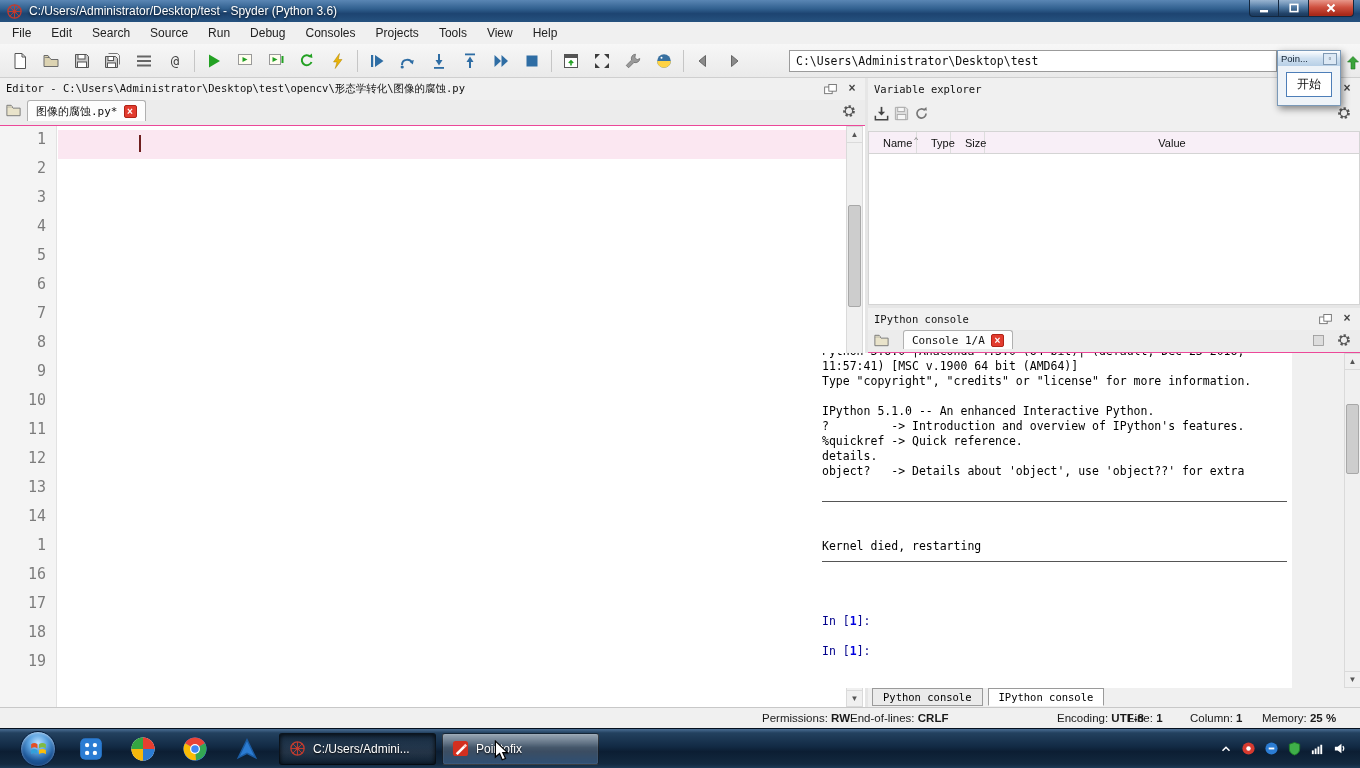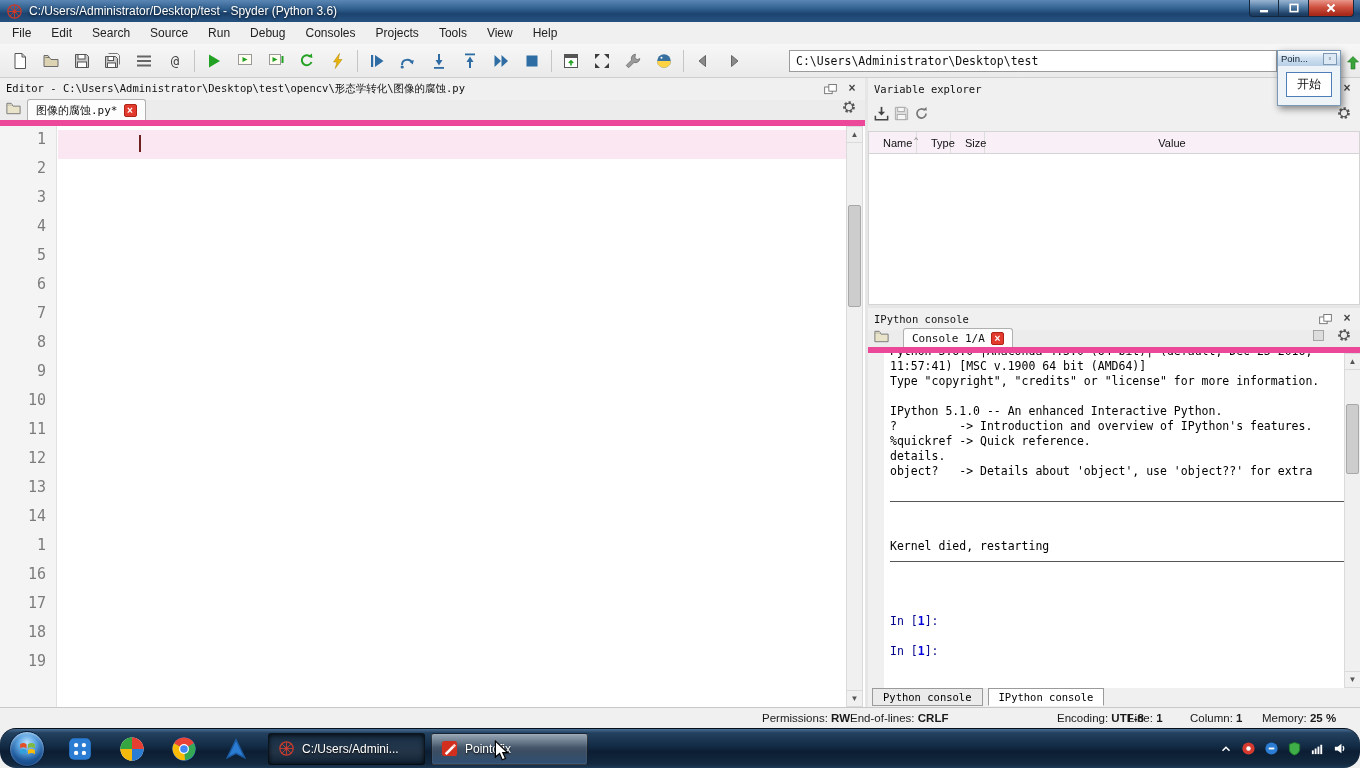--- a/index.html
+++ b/index.html
@@ -35,22 +35,22 @@
   .path-box { margin-left:40px; width:488px; height:22px; border:1px solid #9b9b9b; background:#fff;
     font:11.5px "DejaVu Sans Mono",monospace; padding:2px 6px; color:#111; }
   .cwd-up-abs { position:absolute; left:1338px; top:49px; }
 
   
   .pane-head { position:absolute; background:#f0f0f0; display:flex; align-items:center; padding:0 6px;
     font:10.5px "DejaVu Sans Mono",monospace; color:#111; }
   .ph-btns { margin-left:auto; display:flex; gap:5px; align-items:center; }
   .pane-close { width:14px; height:14px; text-align:center; color:#444; font:bold 12px/13px "Liberation Sans",sans-serif; }
   .pane-close::before { content:"×"; }
-  .tabbar { position:absolute; background:#ececec; border-bottom:6px solid #ec4899;
-    display:flex; align-items:flex-end; padding-left:3px; }
+  .tabbar { position:absolute; background:#ececec; border-bottom:1px solid #ec4899;
+    display:flex; padding-left:3px; }
   .tab { background:#fdfdfd; border:1px solid #b0b0b0; border-bottom:none; border-radius:3px 3px 0 0;
     height:21px; display:flex; align-items:center; gap:6px; padding:0 8px;
     font:11px "DejaVu Sans Mono",monospace; color:#111; margin-left:4px; }
   .tab-close { width:13px; height:13px; background:#e23b2e; border:1px solid #b02317; border-radius:2px;
     color:#fff; font:bold 10px/11px "Liberation Sans",sans-serif; text-align:center; }
   .tab-close::before { content:"×"; }
   .tb-right { margin-left:auto; display:flex; gap:6px; align-items:center; padding-right:6px; margin-bottom:3px; }
   .mini-btn { width:20px; height:20px; display:flex; align-items:center; justify-content:center; }
 
   
@@ -72,21 +72,21 @@
   
   .vx-body { position:absolute; top:131px; left:868px; width:492px; height:174px; background:#fff; border:1px solid #d4d4d4; }
   .vx-grid-head { display:flex; height:22px; background:#f8eff7; border-bottom:1px solid #d4d4d4;
     font-size:11px; color:#111; }
   .vx-col { display:flex; align-items:center; padding:0 14px; border-right:1px solid #ddd; height:100%; }
   .vx-col.value { flex:1; justify-content:center; border-right:none; }
   .sort-caret { font-size:8px; color:#666; margin-left:2px; margin-top:-6px; }
   .sort-caret::before { content:"^"; }
 
   
-  .console-body { position:absolute; top:353px; left:884px; width:476px; height:335px; background:#fff;
+  .console-body { position:absolute; top:353px; left:816px; width:476px; height:335px; background:#fff;
     overflow:hidden; padding-left:6px; }
   .console-line { height:15px; line-height:15px; font:11.5px "DejaVu Sans Mono",monospace; color:#000; white-space:pre; }
   .console-line.clipped { margin-top:-9px; }
   .console-line.hr { display:flex; align-items:center; }
   .hrbar { height:1px; background:#555; width:99%; }
   .p-pre { color:#00008b; }
   .p-num { color:#0000e0; font-weight:bold; }
   .console-switch { position:absolute; top:688px; left:872px; display:flex; gap:5px; align-items:flex-end; }
   .sw-tab { border:1px solid #9a9a9a; background:#ebebeb; padding:2px 10px; font:10.5px "DejaVu Sans Mono",monospace; }
   .sw-tab.active { background:#fff; border-bottom-color:#fff; }
@@ -96,21 +96,21 @@
 
   
   .statusbar { position:absolute; top:707px; left:0; width:1360px; height:21px; background:#f0f0f0;
     border-top:1px solid #c8c8c8; font-size:11.5px; color:#1a1a1a; }
   .st { position:absolute; top:4px; white-space:nowrap; }
   .st b { font-weight:bold; }
 
   
   .taskbar { position:absolute; bottom:0; left:0; width:1360px; height:40px;
     background:linear-gradient(180deg,#4a6e94 0%,#23415f 10%,#122a44 45%,#0c1e33 58%,#13293f 90%,#1d3a57 100%);
-    border-top:1px solid #05101e; display:flex; align-items:center; padding-left:9px; gap:3px;border-radius:16px; }
+    border-top:1px solid #05101e; display:flex; align-items:center; padding-left:20px; gap:3px; }
   .orb { width:36px; height:36px; border-radius:50%;
     background:radial-gradient(circle at 50% 32%, #b9e0ff 0%, #5aa2e0 32%, #1e5799 62%, #0b2e63 100%);
     border:1px solid #071c38; box-shadow:inset 0 1px 3px rgba(255,255,255,.65);
     display:flex; align-items:center; justify-content:center; margin-right:6px; }
   .pin { width:52px; height:34px; border-radius:3px; display:flex; align-items:center; justify-content:center; }
   .task-btn { width:157px; height:32px; margin-left:3px; border:1px solid rgba(0,0,0,.6); border-radius:3px;
     background:linear-gradient(rgba(255,255,255,.28),rgba(255,255,255,.08) 45%,rgba(0,0,0,.12));
     box-shadow:inset 0 0 1px rgba(255,255,255,.5);
     color:#fff; font-size:12px; display:flex; align-items:center; gap:7px; padding:0 9px;
     text-shadow:0 1px 2px #000; white-space:nowrap; overflow:hidden; }

